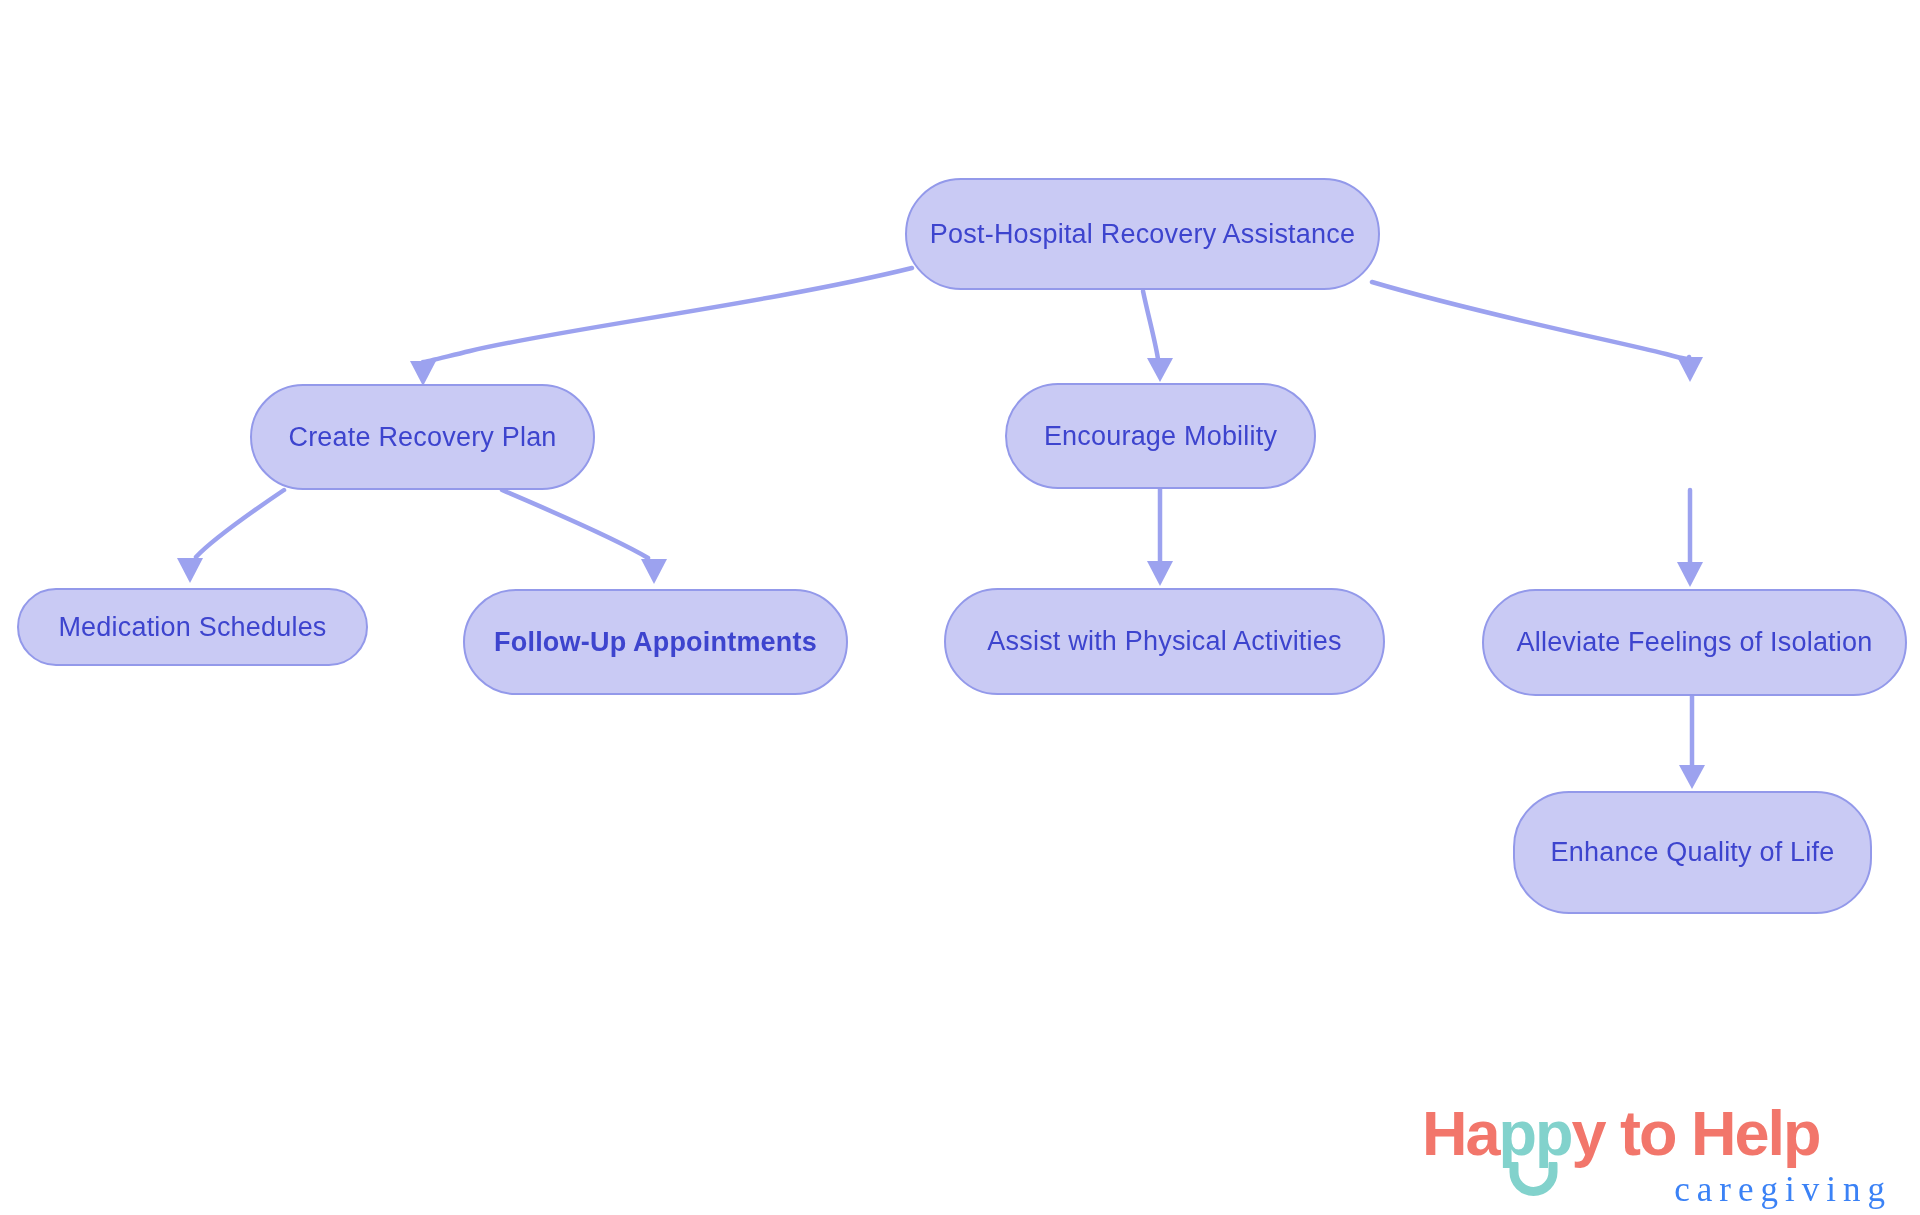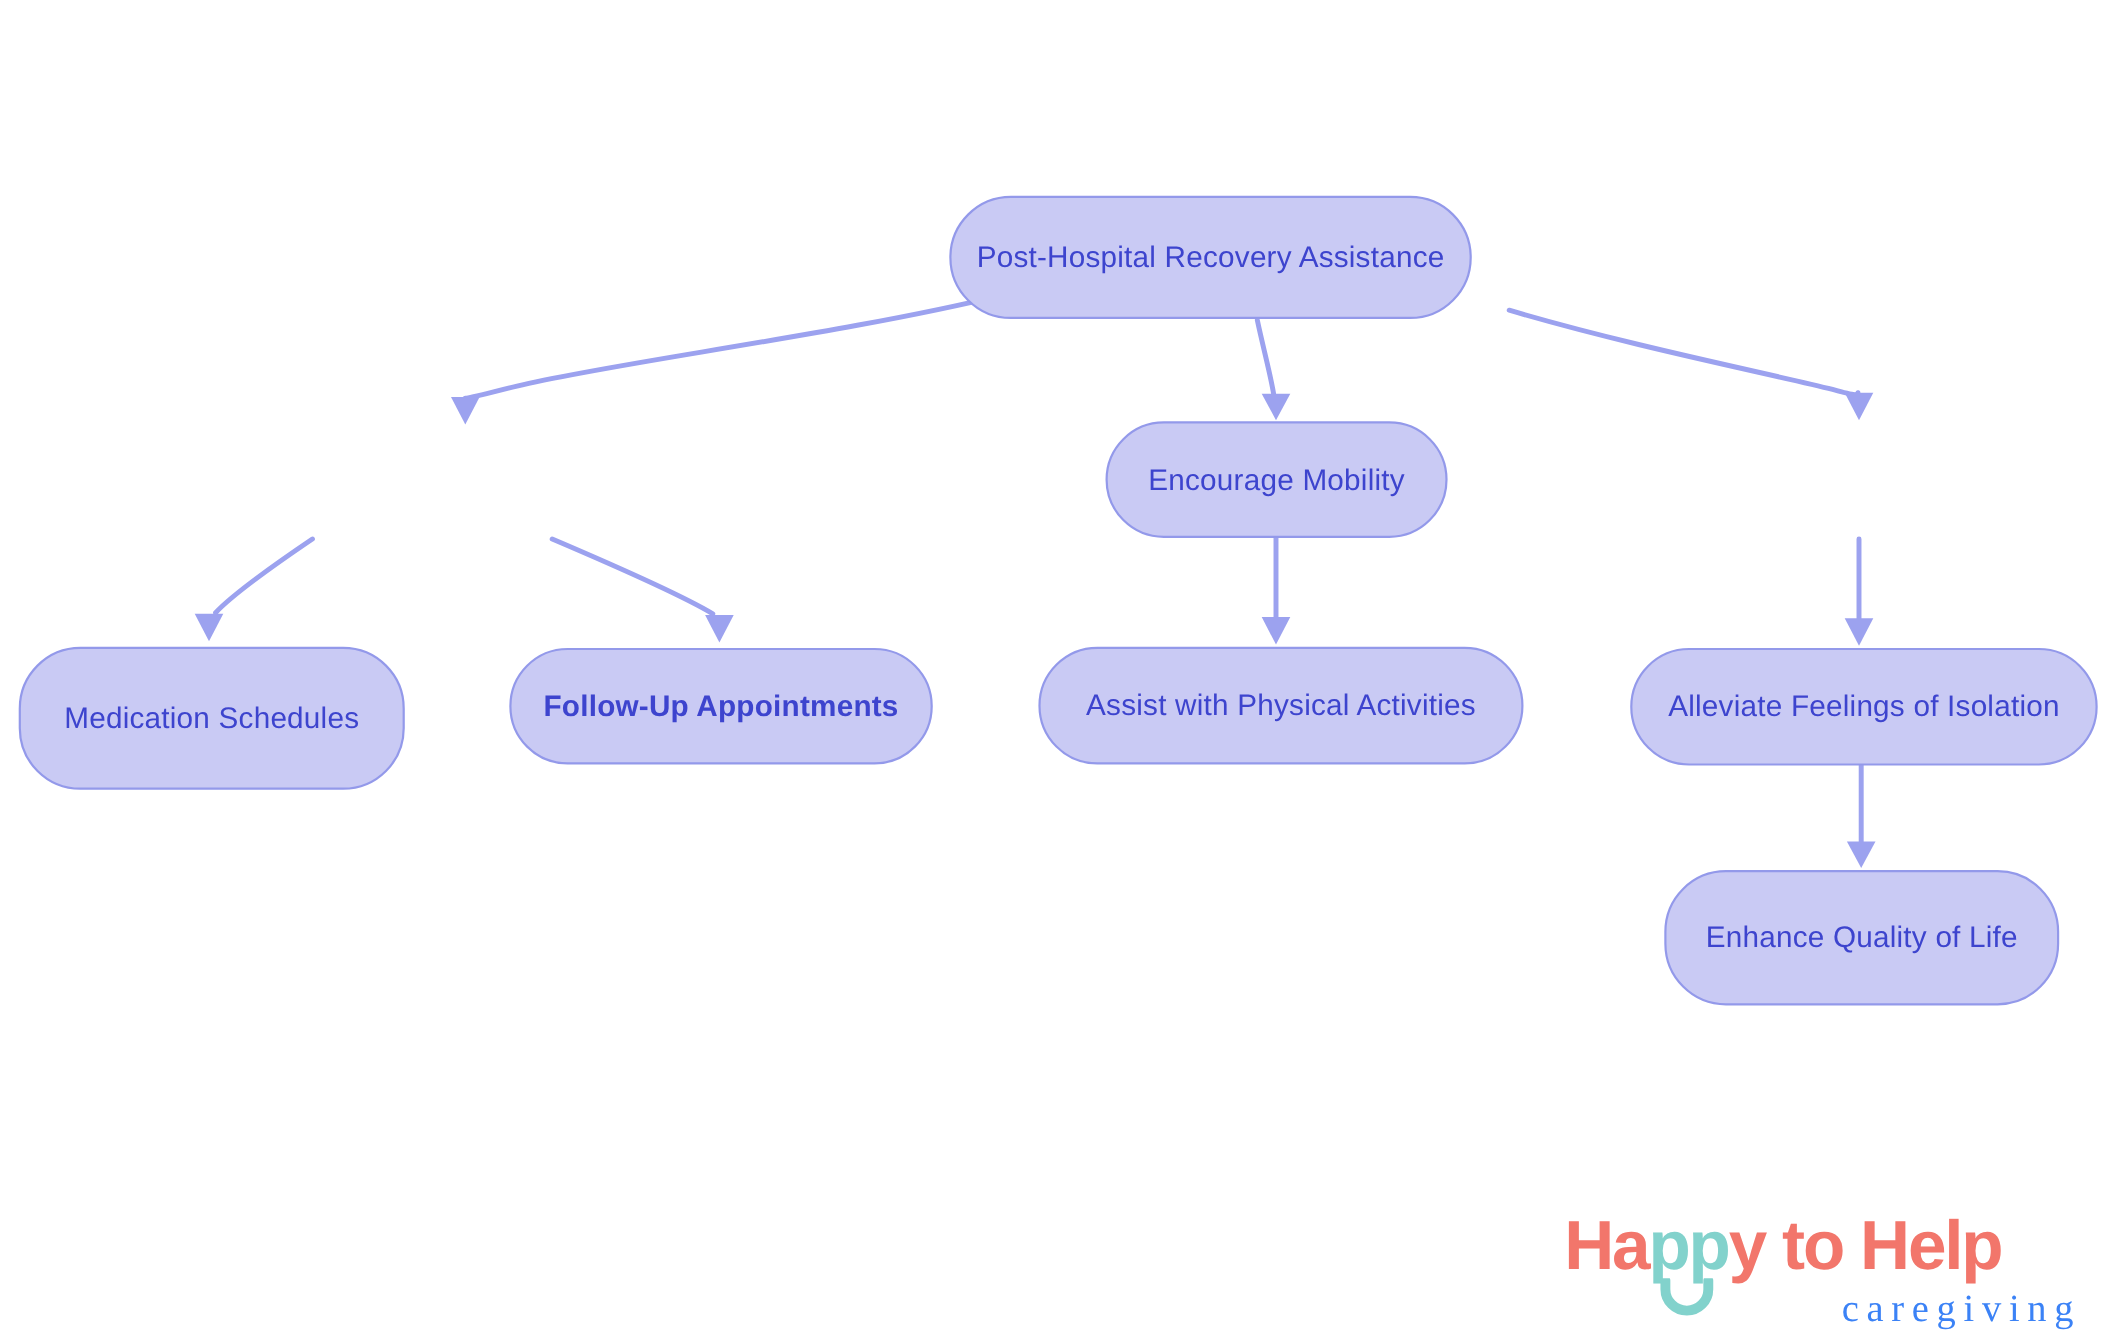--- a/index.html
+++ b/index.html
@@ -33,25 +33,25 @@
     justify-content: center;
   }
   .node .label {
     color: #3D44CE;
     font-size: 27px;
     letter-spacing: 0.2px;
     white-space: nowrap;
     text-align: center;
   }
   
-  .n-post       { left: 863px;  top: 178px; width: 475px; height: 112px; }
+  .n-post       { left: 905px;  top: 178px; width: 475px; height: 112px; }
   .n-create     { left: 250px;  top: 384px; width: 345px; height: 106px; }
   .n-mobility   { left: 1005px; top: 383px; width: 311px; height: 106px; }
   .n-emotional  { left: 1488px; top: 383px; width: 404px; height: 107px; }
-  .n-medication { left: 17px;   top: 588px; width: 351px; height: 130px; }
+  .n-medication { left: 17px;   top: 588px; width: 351px; height: 78px; }
   .n-followup   { left: 463px;  top: 589px; width: 385px; height: 106px; font-weight: bold; }
   .n-assist     { left: 944px;  top: 588px; width: 441px; height: 107px; }
   .n-alleviate  { left: 1482px; top: 589px; width: 425px; height: 107px; }
   .n-enhance    { left: 1513px; top: 791px; width: 359px; height: 123px; }
 
   
   .logo {
     position: absolute;
     left: 1422px;
     top: 1098px;
@@ -116,20 +116,23 @@
     <polygon fill="#9CA2EF" stroke="none" points="1677,562 1703,562 1690,587"></polygon>
 
     <path d="M1692,696 L1692,765"></path>
     <polygon fill="#9CA2EF" stroke="none" points="1679,765 1705,765 1692,789"></polygon>
   </svg>
 
   <div class="node n-post">
     <span class="label">Post-Hospital Recovery Assistance</span>
   </div>
 
+  <div class="node n-create">
+    <span class="label">Create Recovery Plan</span>
+  </div>
 
   <div class="node n-mobility">
     <span class="label">Encourage Mobility</span>
   </div>
 
 
   <div class="node n-medication">
     <span class="label">Medication Schedules</span>
   </div>
 

